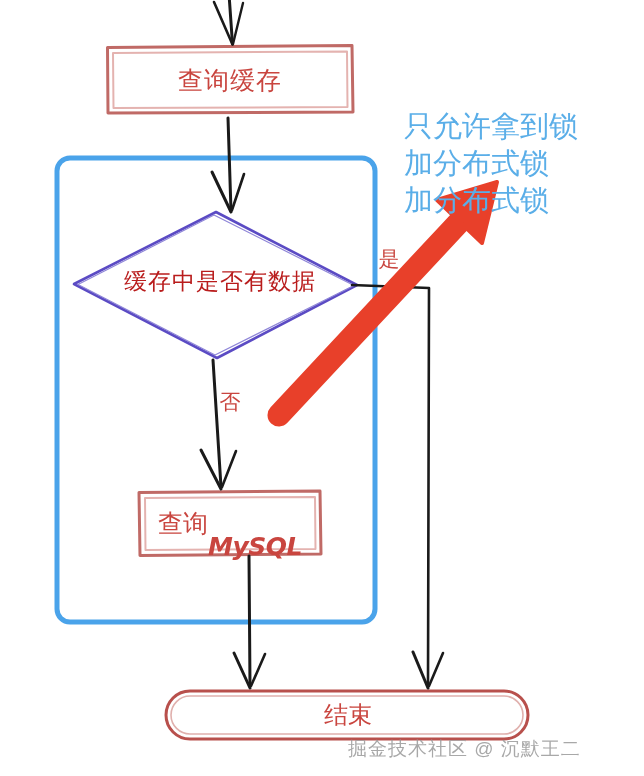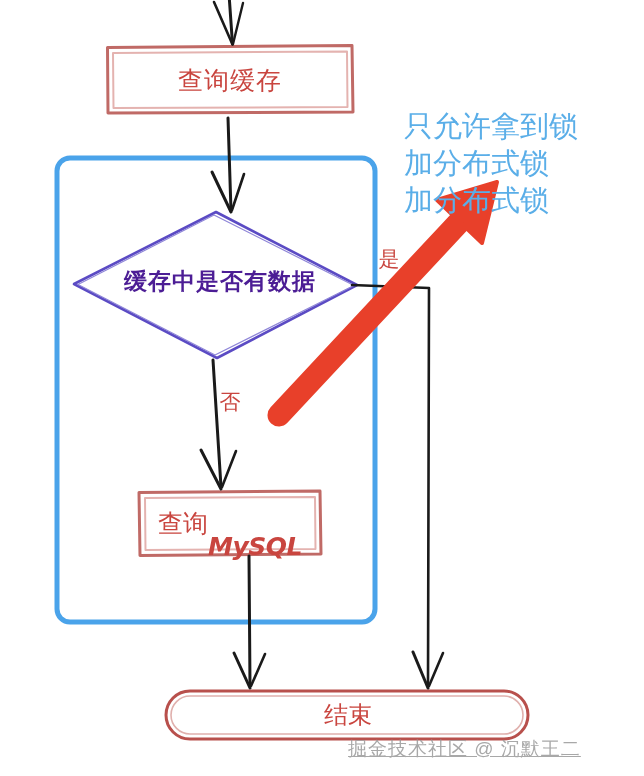--- a/index.html
+++ b/index.html
@@ -70,24 +70,23 @@
     width: 360px;
     height: 50px;
     font-size: 24px;
   }
   
   .diamond-label {
     left: 70px;
     top: 264px;
     width: 300px;
     height: 34px;
-    color: #4c1d95;
+    color: #b91c1c;
     font-size: 23px;
     letter-spacing: 1px;
-    font-weight: bold;
   }
   
   .branch-label {
     color: #c9453f;
     font-size: 21px;
   }
   .branch-yes {
     left: 374px;
     top: 245px;
     width: 30px;
@@ -118,21 +117,20 @@
     position: absolute;
     left: 348px;
     top: 736px;
     width: 290px;
     color: #9a9a9a;
     font-size: 19px;
     letter-spacing: 1px;
     white-space: nowrap;
     opacity: 0.85;
     pointer-events: none;
-    text-decoration: underline;
   }
 </style>
 </head>
 <body>
 
 <div id="canvas">
 
   <svg class="layer" viewBox="0 0 644 776" xmlns="http://www.w3.org/2000/svg">
 
     <rect x="57" y="158" width="318" height="464" rx="13" ry="13" fill="none" stroke="#4aa3ea" stroke-width="5"></rect>

